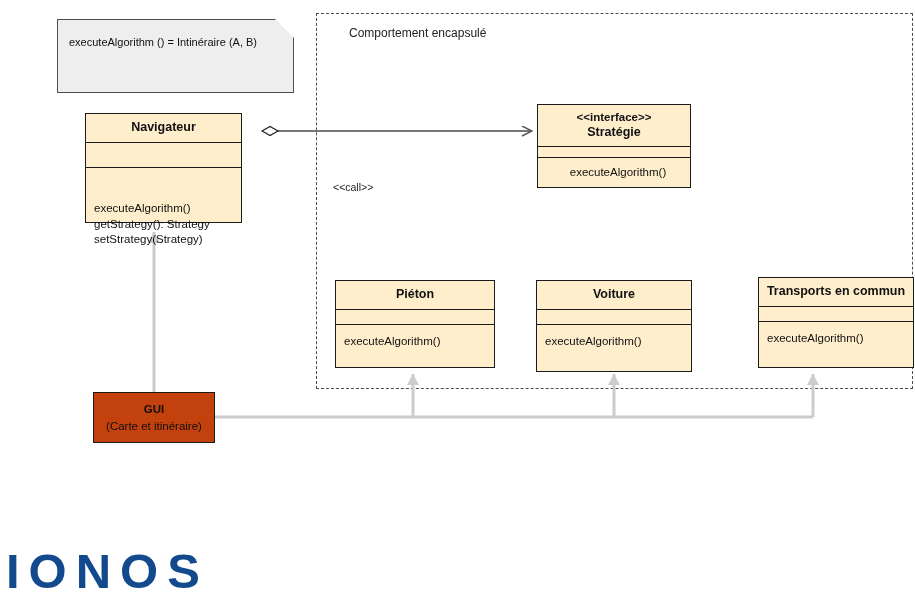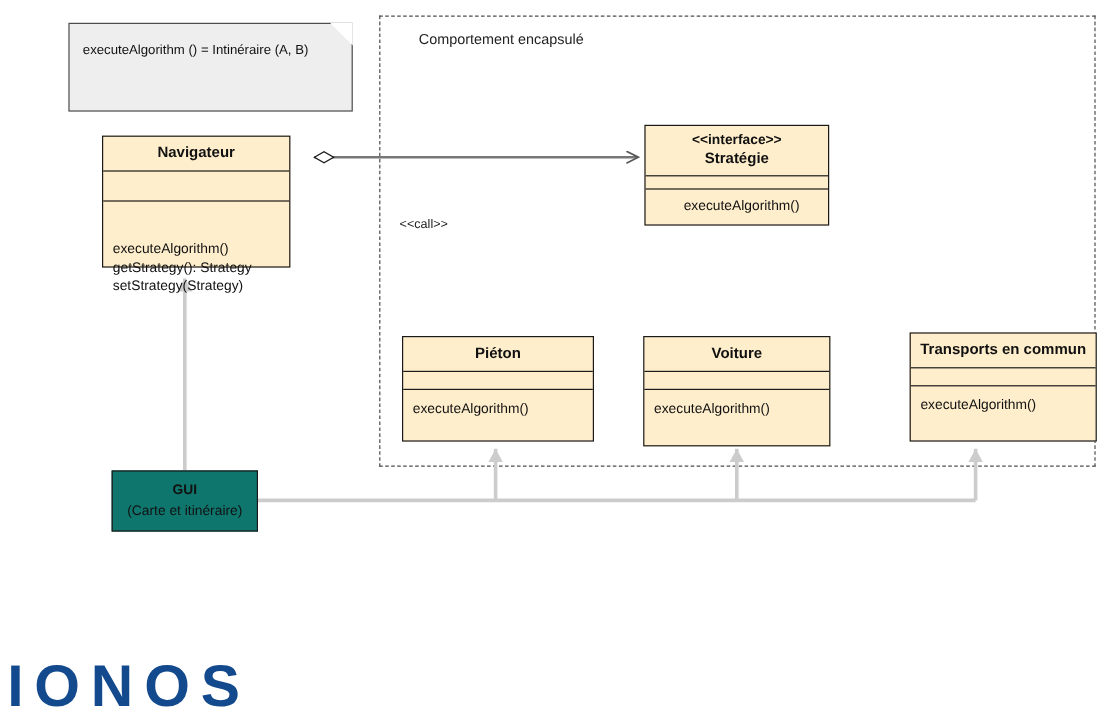--- a/index.html
+++ b/index.html
@@ -139,21 +139,21 @@
     font-size: 10.5px;
     color: #222222;
     white-space: nowrap;
   }
 
   
   #gui {
     position: absolute;
     left: 93px; top: 392px;
     width: 122px; height: 51px;
-    background: #0f766e;
+    background: #c2410c;
     border: 1px solid #1a1a1a;
     box-sizing: border-box;
     display: flex;
     flex-direction: column;
     align-items: center;
     justify-content: center;
     font-size: 11.5px;
     color: #111111;
     line-height: 1.45;
   }

